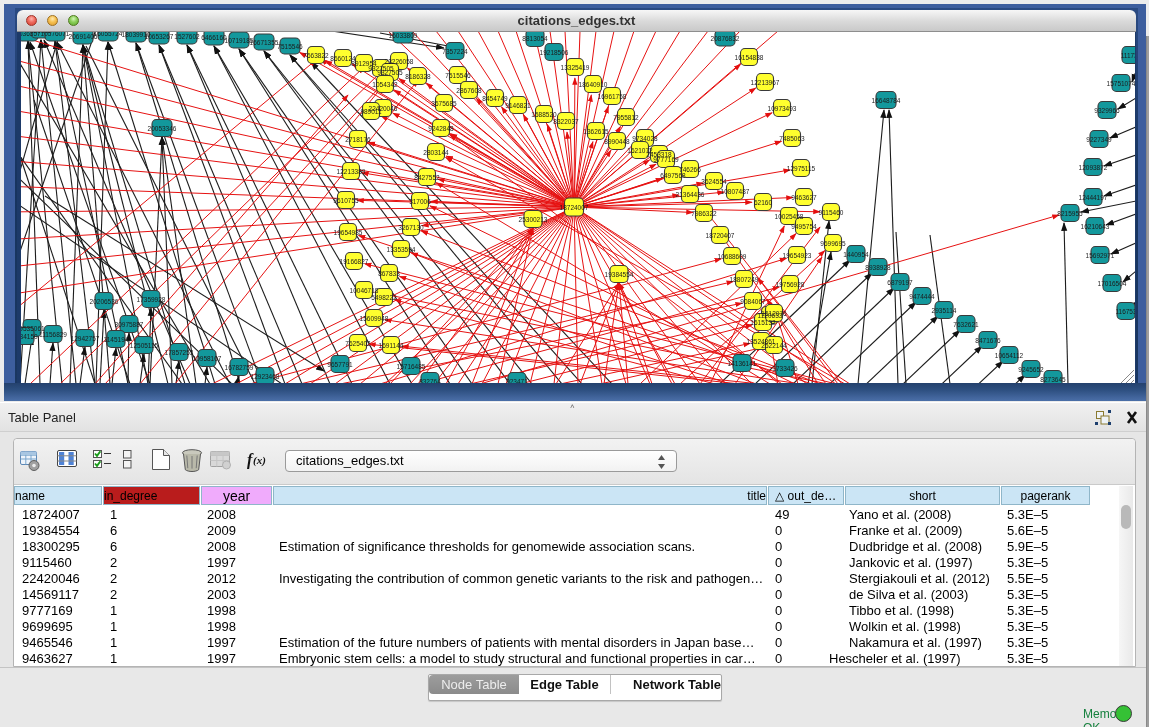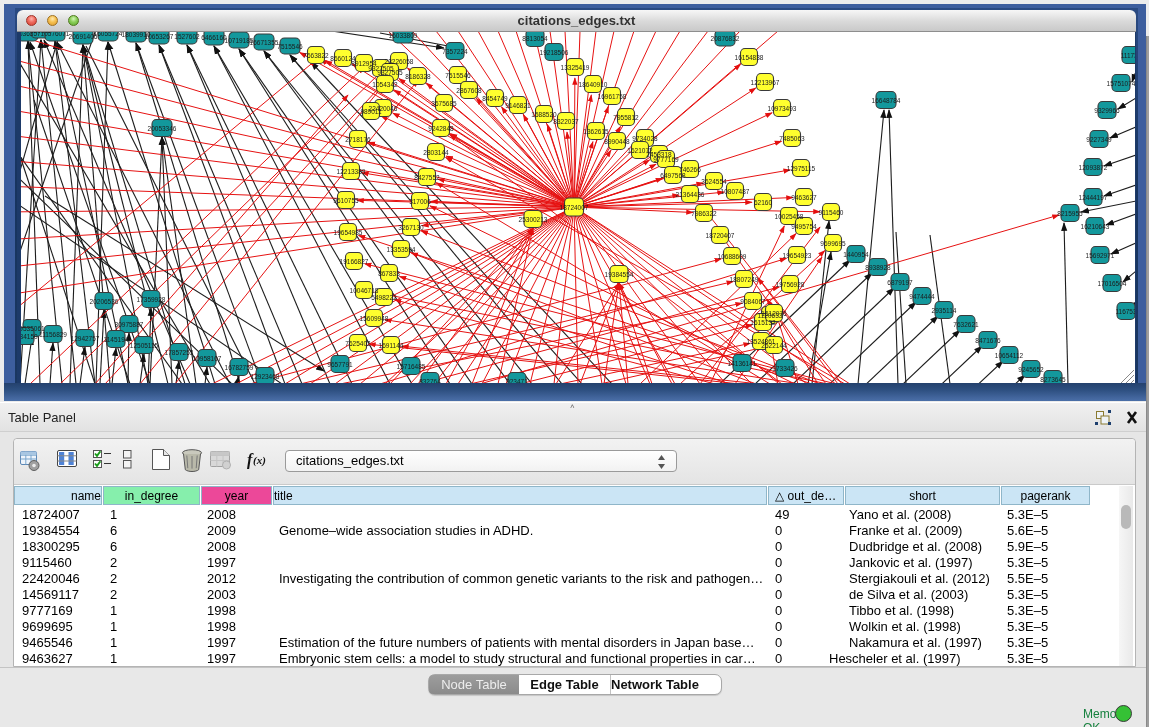--- a/index.html
+++ b/index.html
@@ -621,49 +621,49 @@
  <text x="253" y="17.5" font-family="Liberation Serif, serif" font-style="italic" font-weight="bold" font-size="11" fill="#111">(x)</text>
 </svg>
 
 <div class="abs" style="left:285px;top:450px;width:392px;height:22px;background:linear-gradient(#ffffff,#f2f2f2);border:1px solid #9a9a9a;border-radius:4px;font-size:13px;color:#000;line-height:20px;padding-left:10px">citations_edges.txt
   <svg width="9" height="14" viewBox="0 0 9 14" style="position:absolute;right:10px;top:4px">
       <path d="M4.5 0L8 5H1z" fill="#555"></path>
       <path d="M4.5 14L8 9H1z" fill="#555"></path>
     </svg>
 </div>
 
-<div style="position:absolute;left:14px;top:486px;width:88px;height:19px;background:#cbe5f5;border:1px solid #8fb6c9;border-width:1px 1px 1px 1px;text-align:right;font-size:12px;line-height:19px;color:#000">name</div>
-<div style="position:absolute;left:103px;top:486px;width:97px;height:19px;background:#86efac;border:1px solid #8fb6c9;border-width:1px 1px 1px 1px;text-align:center;font-size:12px;line-height:19px;color:#000">in_degree</div>
-<div style="position:absolute;left:201px;top:486px;width:71px;height:19px;background:#ec4899;border:1px solid #8fb6c9;border-width:1px 1px 1px 1px;text-align:center;font-size:12px;line-height:19px;color:#000">year</div>
-<div style="position:absolute;left:273px;top:486px;width:494px;height:19px;background:#cbe5f5;border:1px solid #8fb6c9;border-width:1px 1px 1px 1px;text-align:left;font-size:12px;line-height:19px;color:#000">title</div>
+<div style="position:absolute;left:14px;top:486px;width:88px;height:19px;background:#cbe5f5;border:1px solid #8fb6c9;border-width:1px 1px 1px 1px;text-align:left;font-size:12px;line-height:19px;color:#000">name</div>
+<div style="position:absolute;left:103px;top:486px;width:97px;height:19px;background:#b91c1c;border:1px solid #8fb6c9;border-width:1px 1px 1px 1px;text-align:left;font-size:12px;line-height:19px;color:#000">in_degree</div>
+<div style="position:absolute;left:201px;top:486px;width:71px;height:19px;background:#f0abfc;border:1px solid #8fb6c9;border-width:1px 1px 1px 1px;text-align:center;font-size:14px;line-height:19px;color:#000">year</div>
+<div style="position:absolute;left:273px;top:486px;width:494px;height:19px;background:#cbe5f5;border:1px solid #8fb6c9;border-width:1px 1px 1px 1px;text-align:right;font-size:12px;line-height:19px;color:#000">title</div>
 <div style="position:absolute;left:768px;top:486px;width:76px;height:19px;background:#cbe5f5;border:1px solid #8fb6c9;border-width:1px 1px 1px 1px;padding-left:6px;text-align:left;font-size:12px;line-height:19px;color:#000">△ out_de…</div>
 <div style="position:absolute;left:845px;top:486px;width:155px;height:19px;background:#cbe5f5;border:1px solid #8fb6c9;border-width:1px 1px 1px 1px;text-align:center;font-size:12px;line-height:19px;color:#000">short</div>
 <div style="position:absolute;left:1001px;top:486px;width:89px;height:19px;background:#cbe5f5;border:1px solid #8fb6c9;border-width:1px 1px 1px 1px;text-align:center;font-size:12px;line-height:19px;color:#000">pagerank</div>
 
 <div style="position:absolute;left:0;top:507px;width:1149px;height:16px;font-size:13px;color:#000;white-space:nowrap">
     <span style="position:absolute;left:22px">18724007</span>
     <span style="position:absolute;left:110px">1</span>
     <span style="position:absolute;left:207px">2008</span>
     <span style="position:absolute;left:775px">49</span>
     <span style="position:absolute;left:849px">Yano et al. (2008)</span>
     <span style="position:absolute;left:1007px">5.3E–5</span>
   </div>
 <div style="position:absolute;left:0;top:523px;width:1149px;height:16px;font-size:13px;color:#000;white-space:nowrap">
     <span style="position:absolute;left:22px">19384554</span>
     <span style="position:absolute;left:110px">6</span>
     <span style="position:absolute;left:207px">2009</span>
-    <span style="position:absolute;left:279px;width:486px;overflow:hidden">Genome–wide association studies in ADHD.</span>
     <span style="position:absolute;left:775px">0</span>
     <span style="position:absolute;left:849px">Franke et al. (2009)</span>
     <span style="position:absolute;left:1007px">5.6E–5</span>
   </div>
 <div style="position:absolute;left:0;top:539px;width:1149px;height:16px;font-size:13px;color:#000;white-space:nowrap">
     <span style="position:absolute;left:22px">18300295</span>
     <span style="position:absolute;left:110px">6</span>
     <span style="position:absolute;left:207px">2008</span>
+    <span style="position:absolute;left:279px;width:486px;overflow:hidden">Estimation of significance thresholds for genomewide association scans.</span>
     <span style="position:absolute;left:775px">0</span>
     <span style="position:absolute;left:849px">Dudbridge et al. (2008)</span>
     <span style="position:absolute;left:1007px">5.9E–5</span>
   </div>
 <div style="position:absolute;left:0;top:555px;width:1149px;height:16px;font-size:13px;color:#000;white-space:nowrap">
     <span style="position:absolute;left:22px">9115460</span>
     <span style="position:absolute;left:110px">2</span>
     <span style="position:absolute;left:207px">1997</span>
     <span style="position:absolute;left:775px">0</span>
     <span style="position:absolute;left:849px">Jankovic et al. (1997)</span>
@@ -719,22 +719,22 @@
     <span style="position:absolute;left:775px">0</span>
     <span style="position:absolute;left:829px">Hescheler et al. (1997)</span>
     <span style="position:absolute;left:1007px">5.3E–5</span>
   </div>
 
 <div class="abs" style="left:1119px;top:486px;width:14px;height:180px;background:linear-gradient(90deg,#f6f6f6,#e9e9e9)"></div>
 <div class="abs" style="left:1121px;top:505px;width:10px;height:24px;border-radius:5px;background:#b9b9b9"></div>
 
 <div class="abs" style="left:0;top:667px;width:1149px;height:60px;background:#e8e8e8;border-top:1px solid #c4c4c4"></div>
 
-<div class="abs" style="left:428px;top:674px;width:294px;height:21px;background:#fff;border:1px solid #a8a8a8;border-radius:7px;box-shadow:0 1px 1px rgba(0,0,0,.15)">
+<div class="abs" style="left:428px;top:674px;width:294px;height:27px;background:#fff;border:1px solid #a8a8a8;border-radius:2px;box-shadow:0 1px 1px rgba(0,0,0,.15)">
   <div class="abs" style="left:0;top:0;width:90px;height:19px;background:linear-gradient(#9d9d9d,#8b8b8b);border-radius:4px 0 0 4px;color:#ededed;font-size:13px;text-align:center;line-height:19px">Node Table</div>
   <div class="abs" style="left:90px;top:0;width:92px;height:19px;color:#111;font-size:13px;font-weight:bold;text-align:center;line-height:19px;border-right:1px solid #c2c2c2">Edge Table</div>
-  <div class="abs" style="left:182px;top:0;width:110px;height:19px;color:#111;font-size:13px;font-weight:bold;text-align:left;line-height:19px">Network Table</div>
+  <div class="abs" style="left:182px;top:0;width:110px;height:19px;color:#111;font-size:13px;font-weight:bold;text-align:right;line-height:19px">Network Table</div>
 </div>
 
 <div class="abs" style="left:1083px;top:707px;font-size:12px;color:#15803d">Memory: OK</div>
 <div class="abs" style="left:1115px;top:705px;width:17px;height:17px;border-radius:50%;background:#35c135;border:1px solid #3a3a3a"></div>
 
 <div class="abs" style="left:1146px;top:36px;width:3px;height:691px;background:#9e9e9e;border-left:1px solid #8a8a8a"></div>
 
 </body></html>

